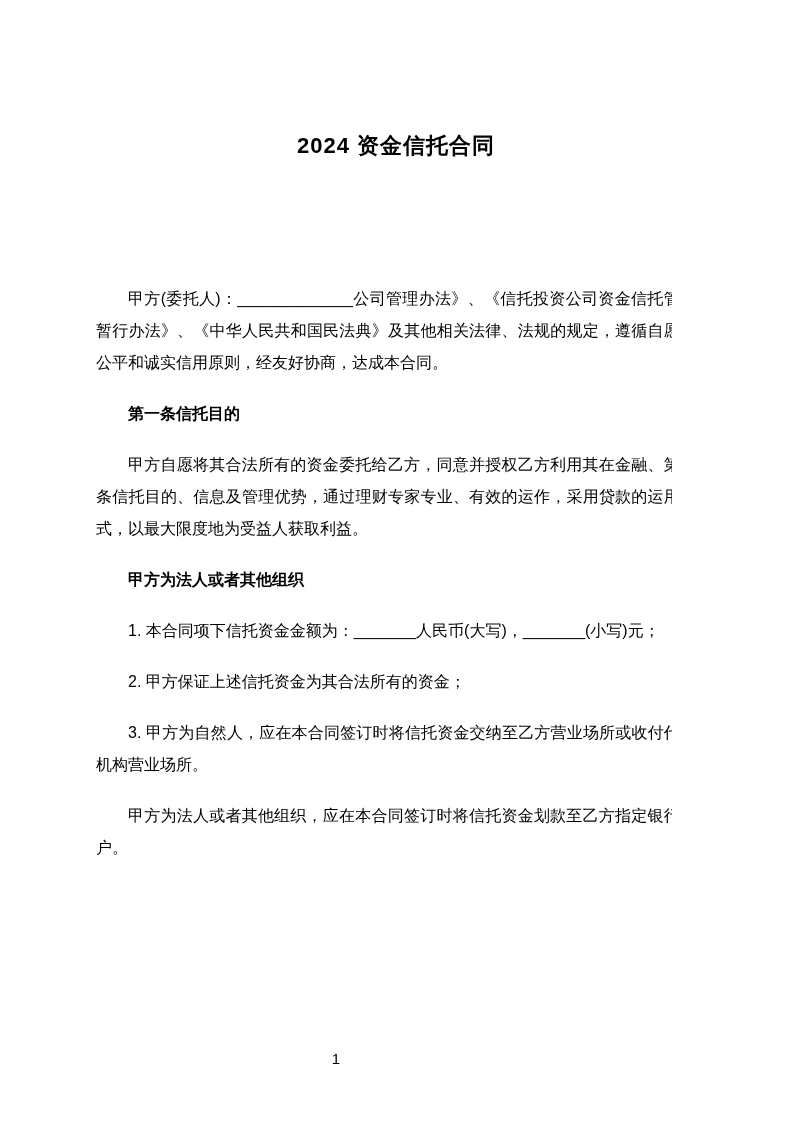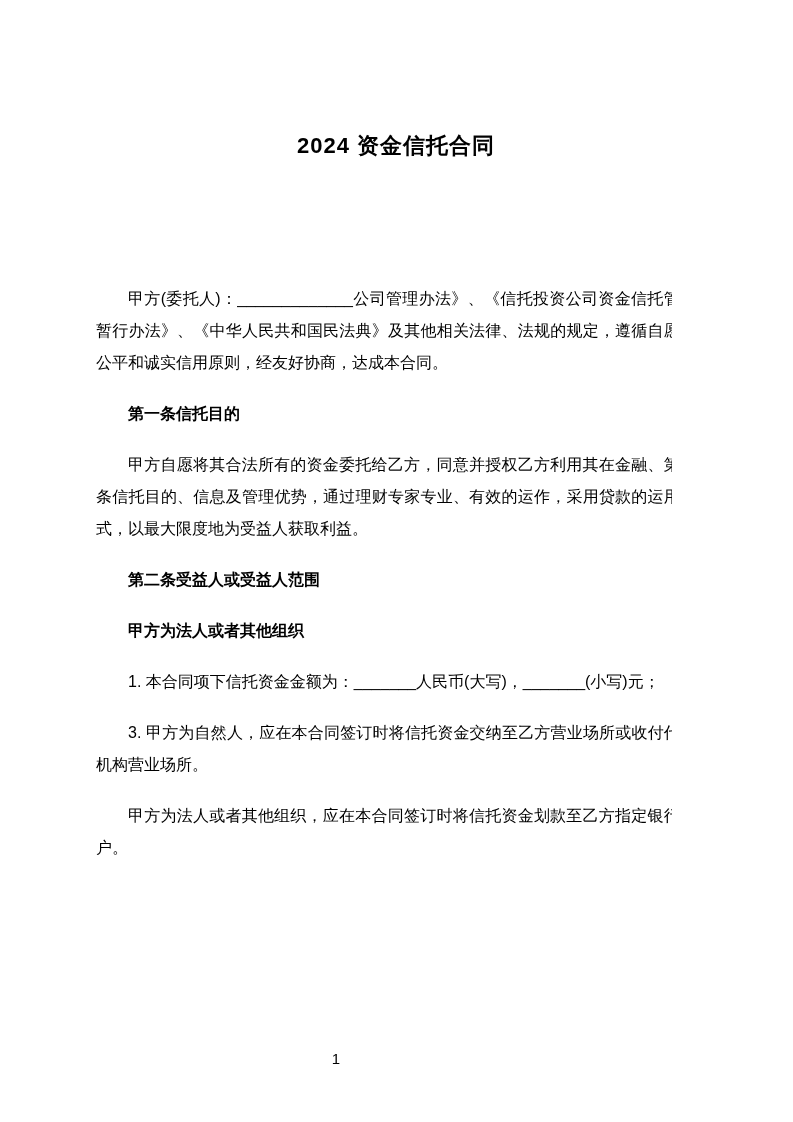--- a/index.html
+++ b/index.html
@@ -54,21 +54,21 @@
 </head>
 <body>
 
 <div class="page">
   <div class="content">
     <h1 class="doc-title">2024 资金信托合同</h1>
 
     <p class="block">甲方(委托人)：_____________公司管理办法》、《信托投资公司资金信托管理暂行办法》、《中华人民共和国民法典》及其他相关法律、法规的规定，遵循自愿、公平和诚实信用原则，经友好协商，达成本合同。</p>
     <p class="block heading">第一条信托目的</p>
     <p class="block">甲方自愿将其合法所有的资金委托给乙方，同意并授权乙方利用其在金融、第一条信托目的、信息及管理优势，通过理财专家专业、有效的运作，采用贷款的运用方式，以最大限度地为受益人获取利益。</p>
-    <p class="block heading">第二条受益人或受益人范围</p>
     <p class="block heading">甲方为法人或者其他组织</p>
     <p class="block">1. 本合同项下信托资金金额为：_______人民币(大写)，_______(小写)元；</p>
+    <p class="block">2. 甲方保证上述信托资金为其合法所有的资金；</p>
     <p class="block">3. 甲方为自然人，应在本合同签订时将信托资金交纳至乙方营业场所或收付代理机构营业场所。</p>
     <p class="block">甲方为法人或者其他组织，应在本合同签订时将信托资金划款至乙方指定银行账户。</p>
   </div>
 
   <div class="page-number">1</div>
 </div>
 
 </body></html>

